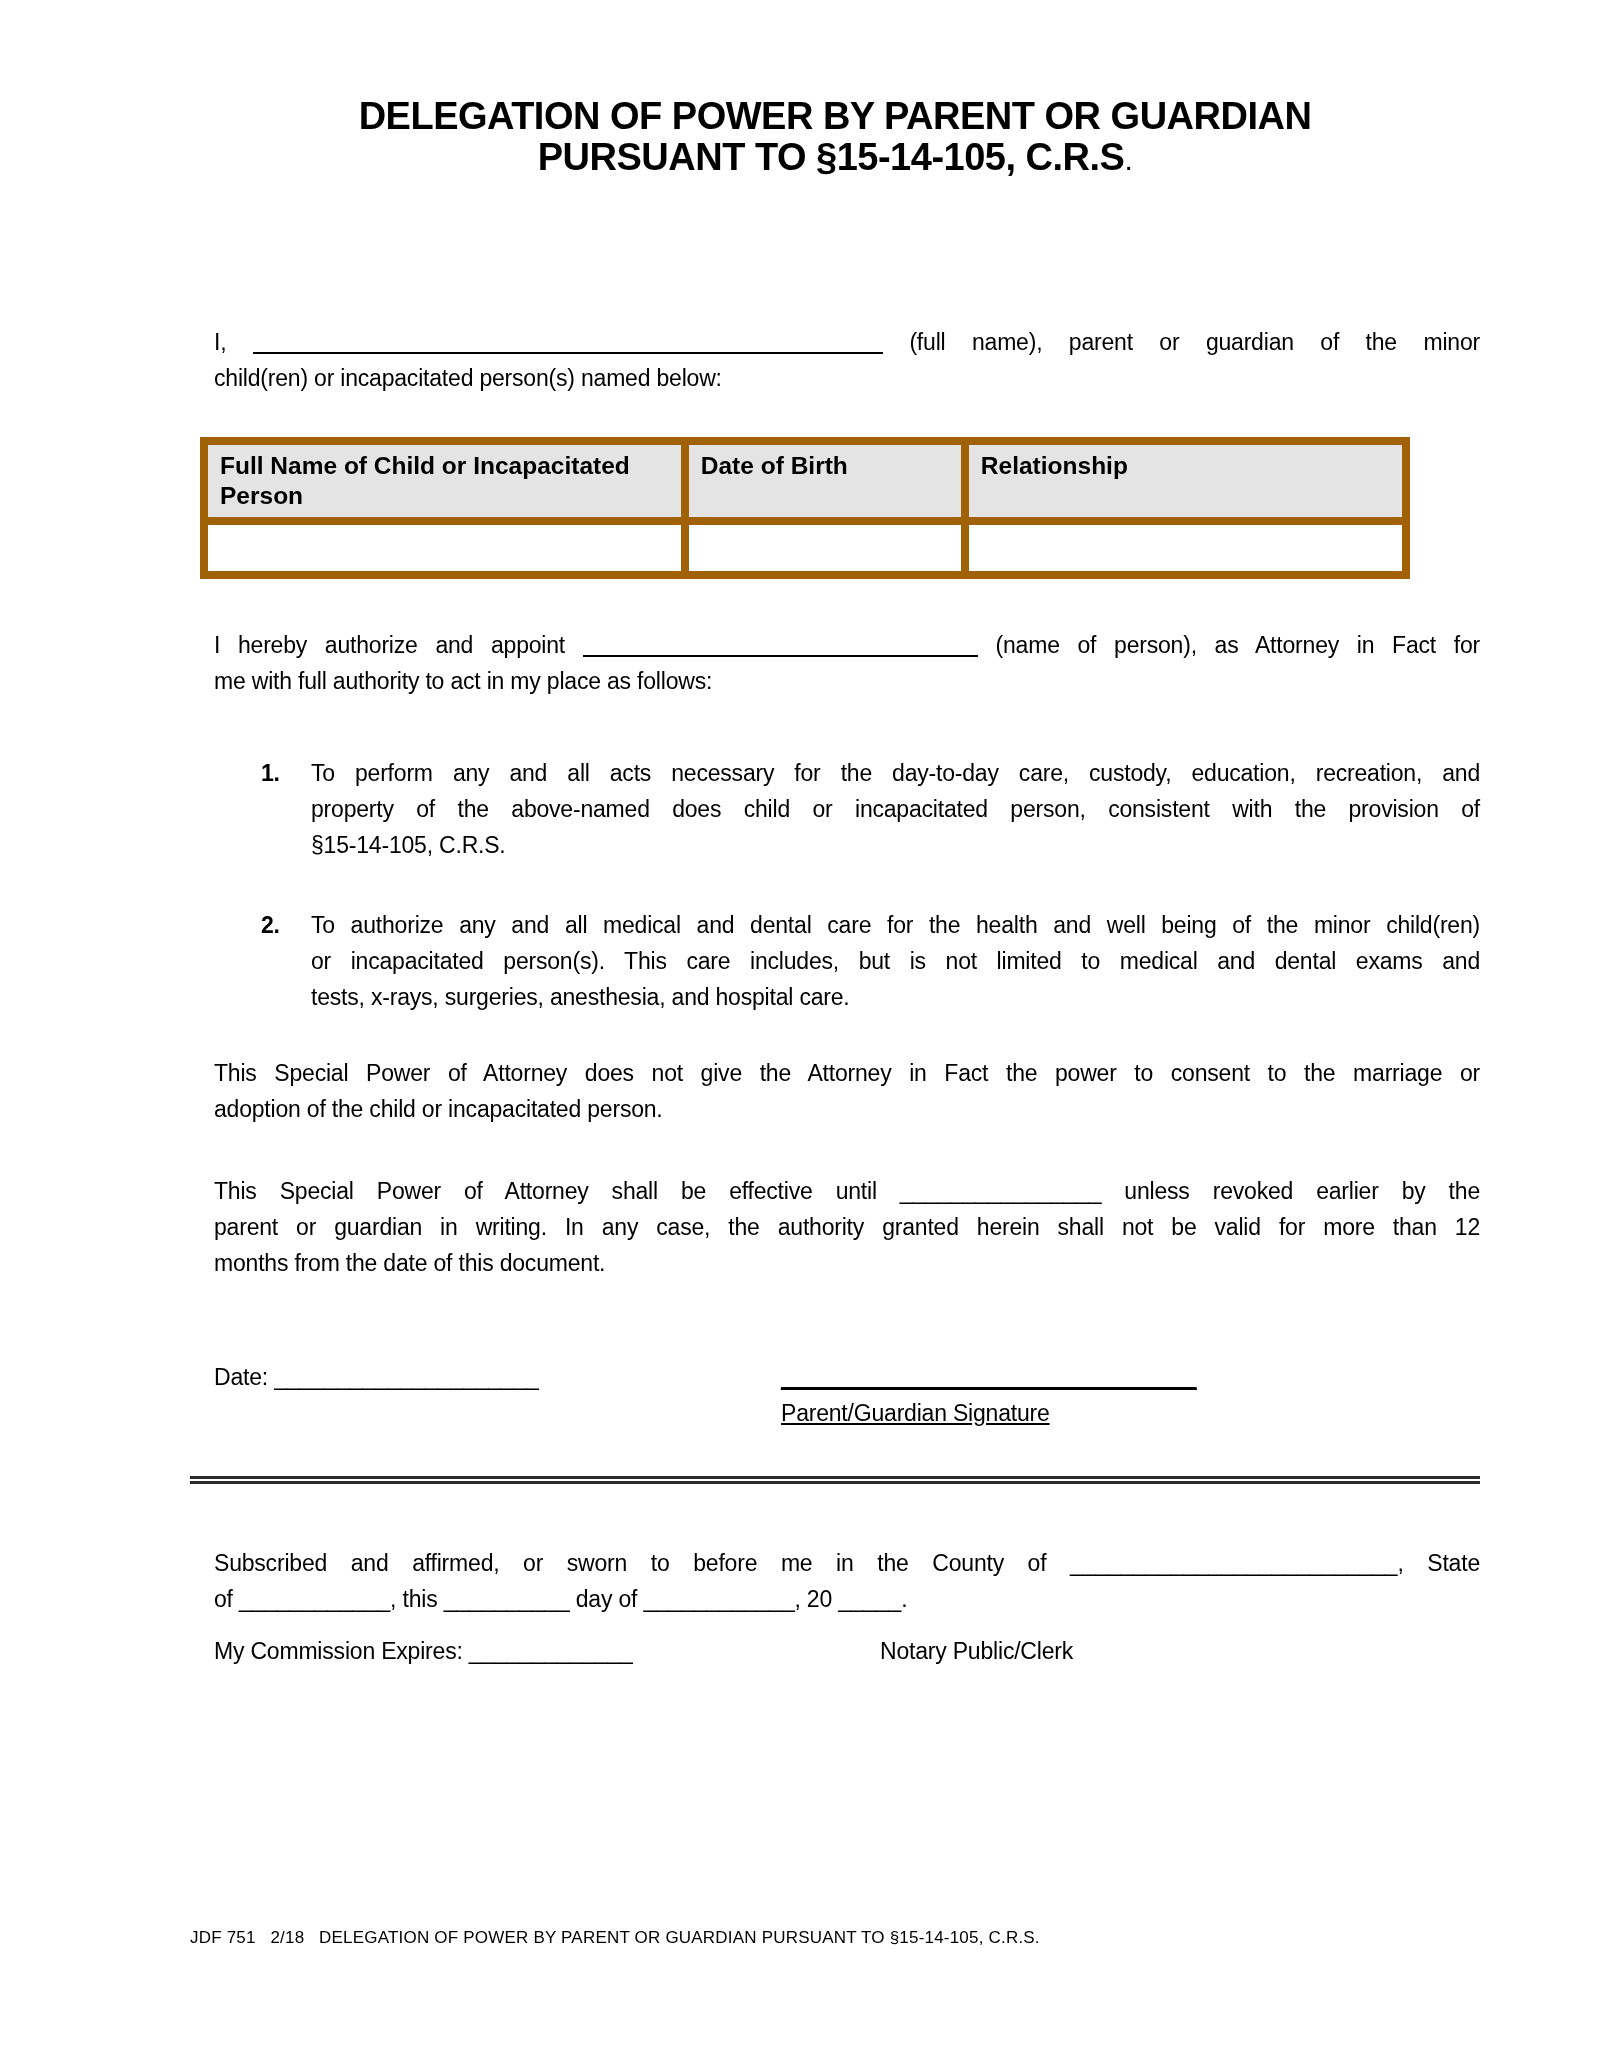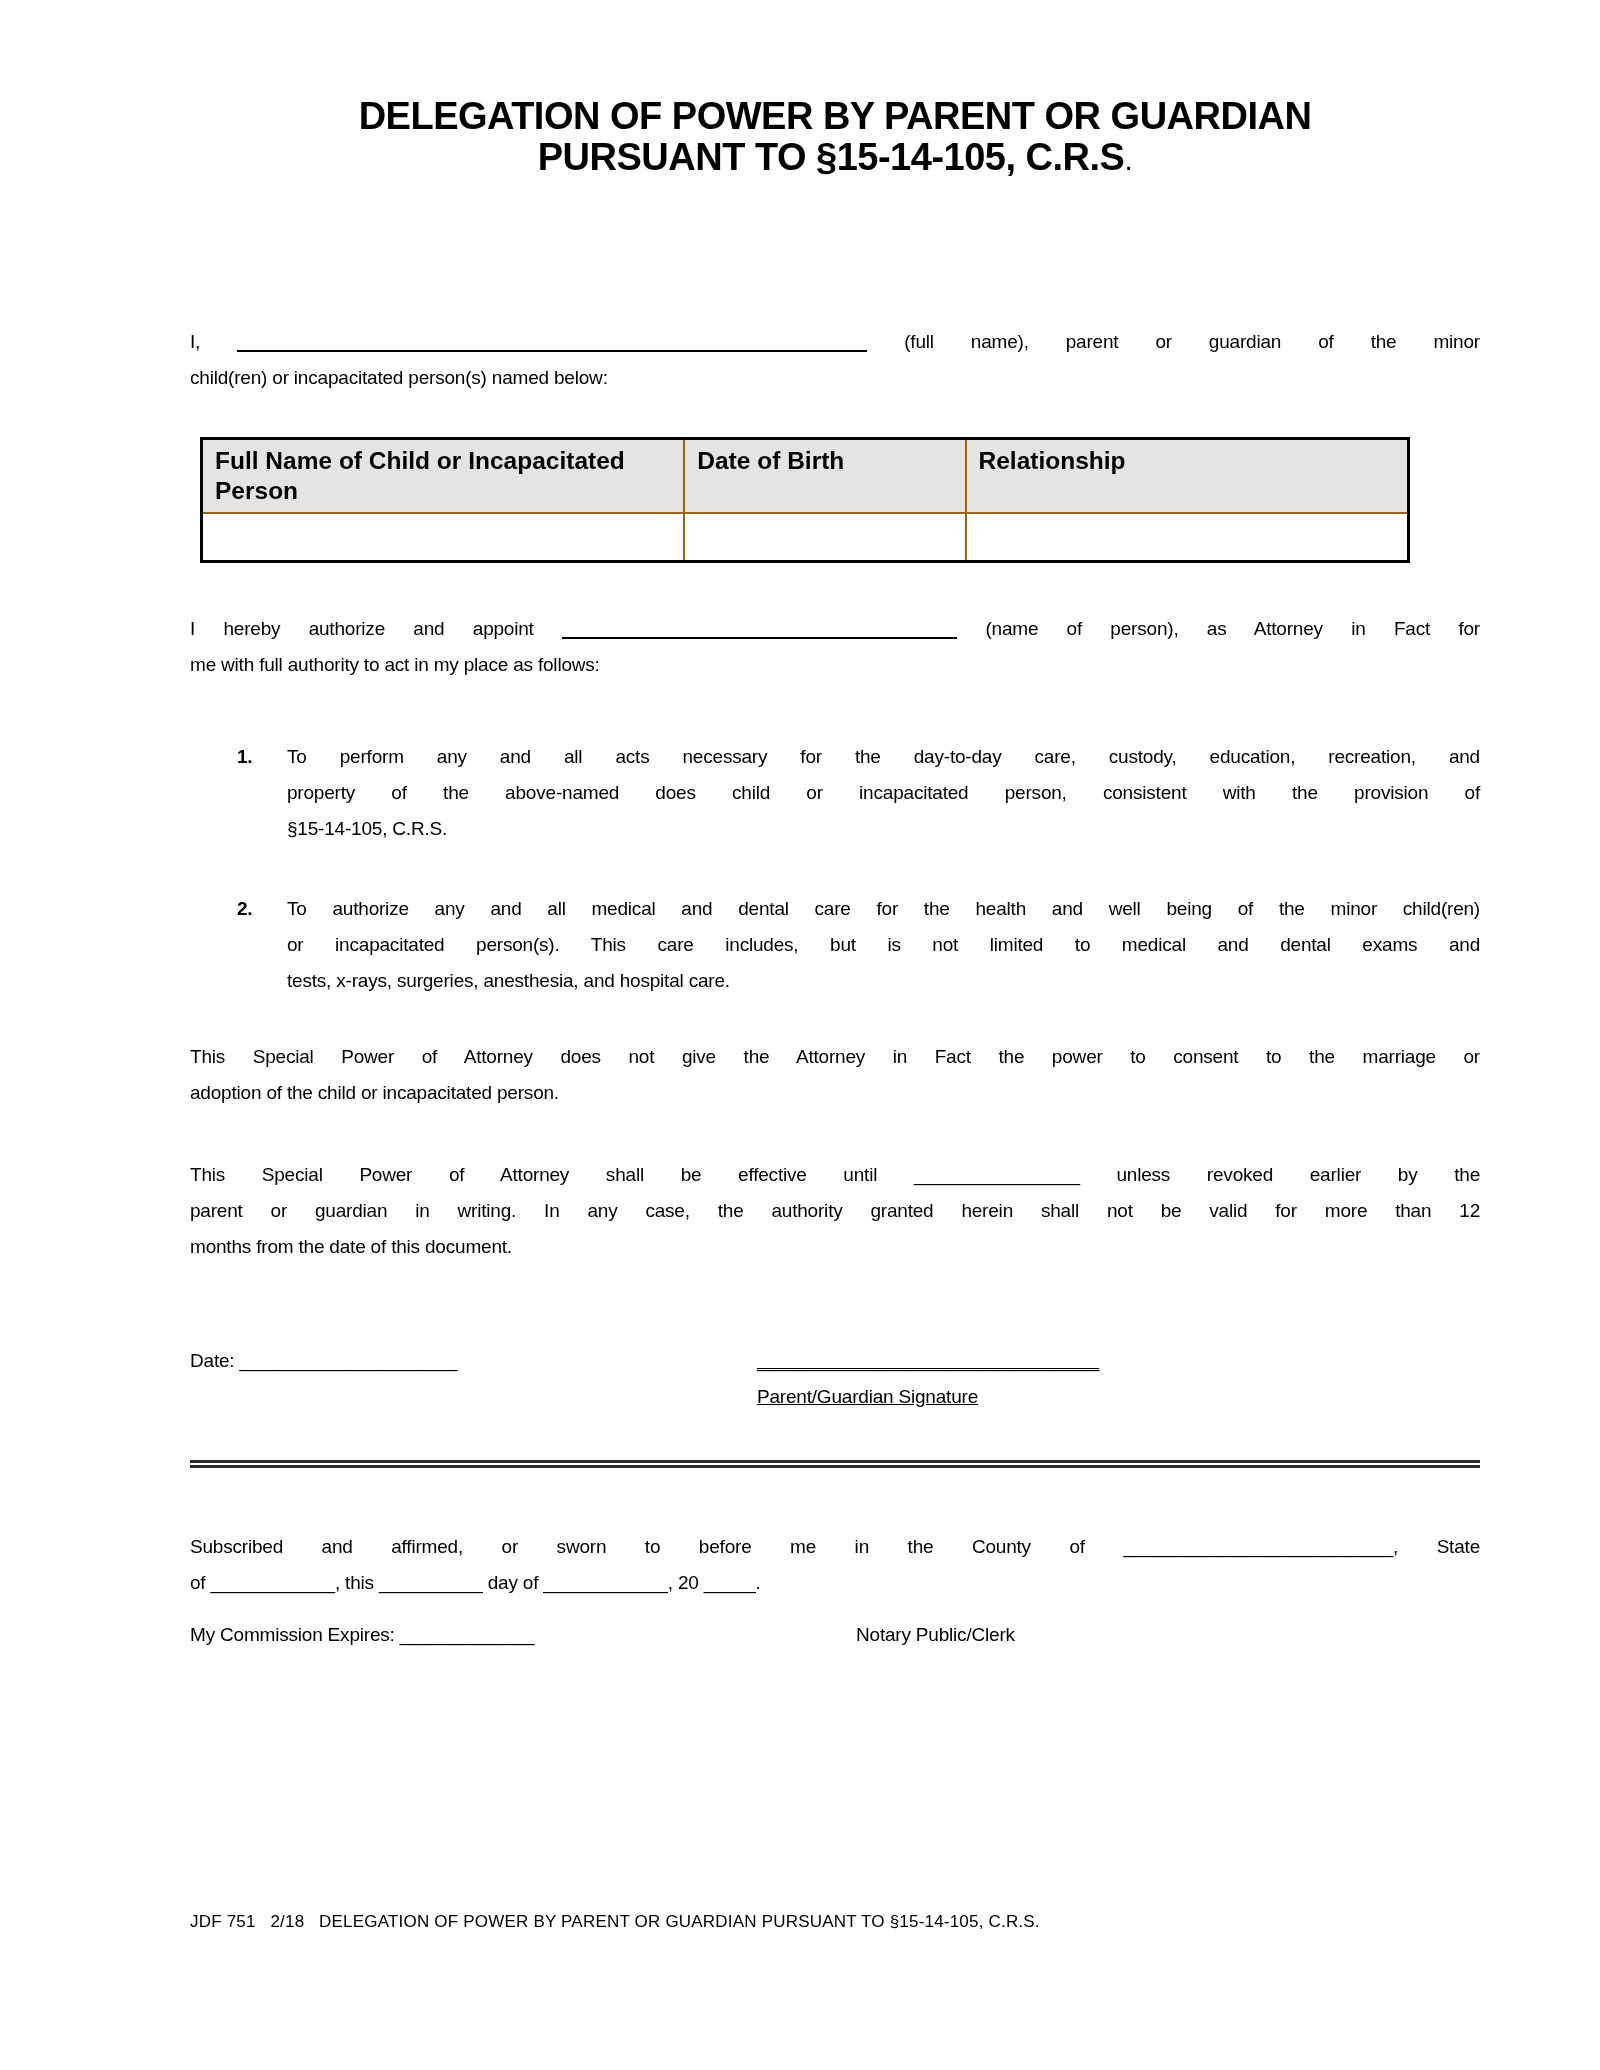--- a/index.html
+++ b/index.html
@@ -16,42 +16,42 @@
   }
   .title {
     text-align: center;
     font-weight: bold;
     font-size: 38px;
     line-height: 41px;
     letter-spacing: -0.5px;
   }
   .title .period { font-weight: normal; font-size: 30px; }
 
-  .body-text { font-size: 19px; line-height: 36px; letter-spacing: -0.2px; }
+  .body-text { font-size: 23px; line-height: 36px; letter-spacing: -0.2px; margin-left: 24px; }
   .jline { text-align: justify; text-align-last: justify; }
   .line  { white-space: pre-wrap; }
 
   .blank {
     display: inline-block;
     border-bottom: 2px solid #000;
     height: 26px;
     vertical-align: -4px;
   }
   .intro-blank   { width: 630px; }
   .appoint-blank { width: 395px; }
 
   .para-intro   { margin-top: 144px; }
 
   .child-table {
     margin: 41px 0 0 10px;
     width: 1210px;
     border-collapse: collapse;
     border: 3px solid #000;
   }
-  .child-table th, .child-table td { border: 2px solid #a16207; }
+  .child-table th, .child-table td { border: 8px solid #a16207; }
   .child-table th {
     background: #e4e4e4;
     font-size: 24.5px;
     font-weight: bold;
     text-align: left;
     vertical-align: top;
     line-height: 30px;
     padding: 6px 12px;
     height: 58px;
   }

